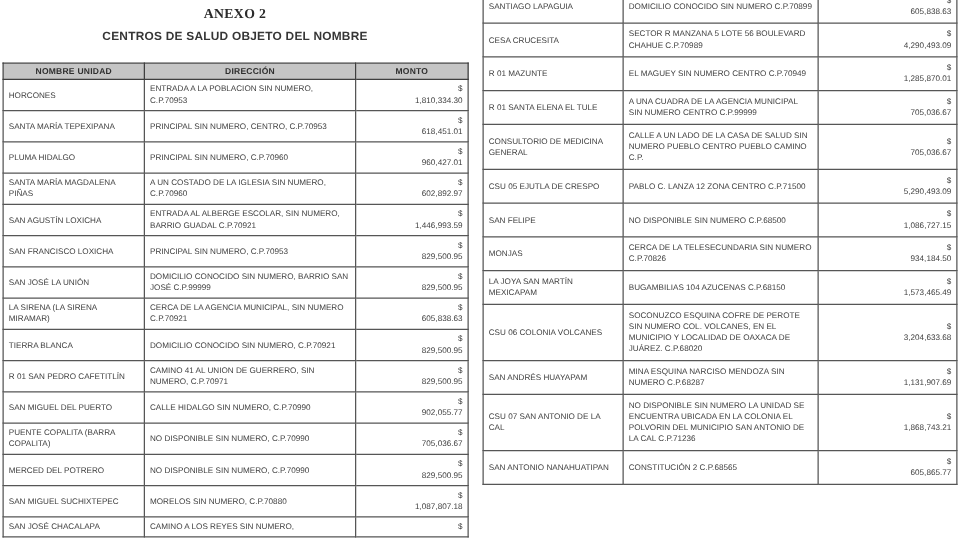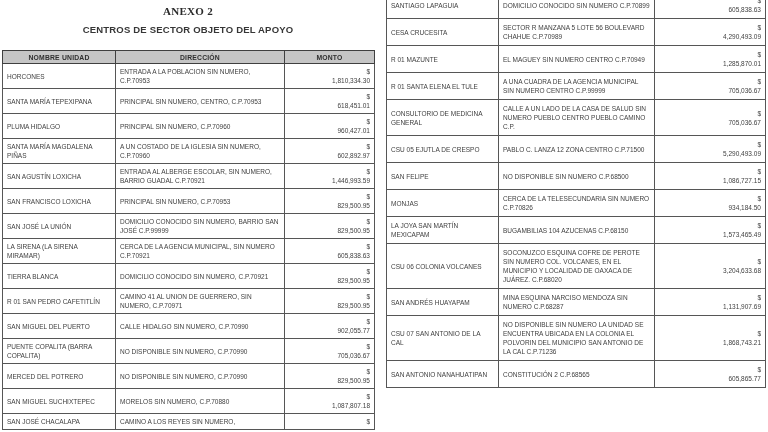--- a/index.html
+++ b/index.html
@@ -78,21 +78,21 @@
   td.cell-monto .currency { display: block; }
   td.cell-monto .amount { display: block; }
 </style>
 </head>
 <body>
 
 <div class="page">
 
   <div class="col-left">
     <div class="annex-title">ANEXO 2</div>
-    <div class="table-title">CENTROS DE SECTOR OBJETO DEL APOYO</div>
+    <div class="table-title">CENTROS DE SALUD OBJETO DEL NOMBRE</div>
     <table class="doc-table">
       <colgroup>
         <col style="width:113px">
         <col style="width:169px">
         <col style="width:90px">
       </colgroup>
       <thead>
         <tr>
           <th>NOMBRE UNIDAD</th>
           <th>DIRECCIÓN</th>

